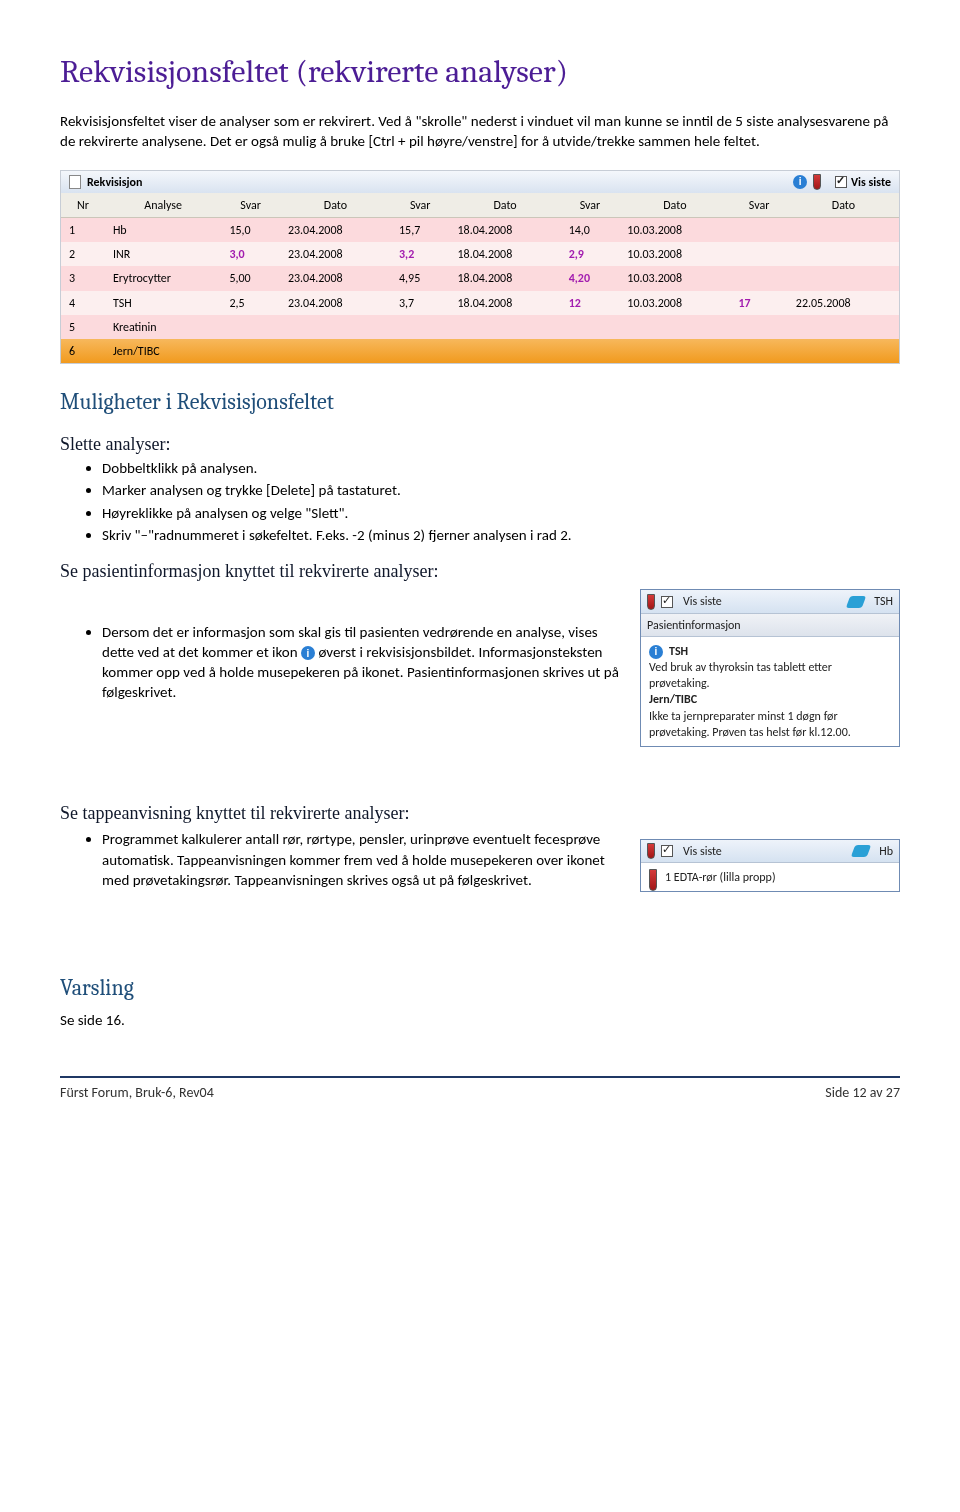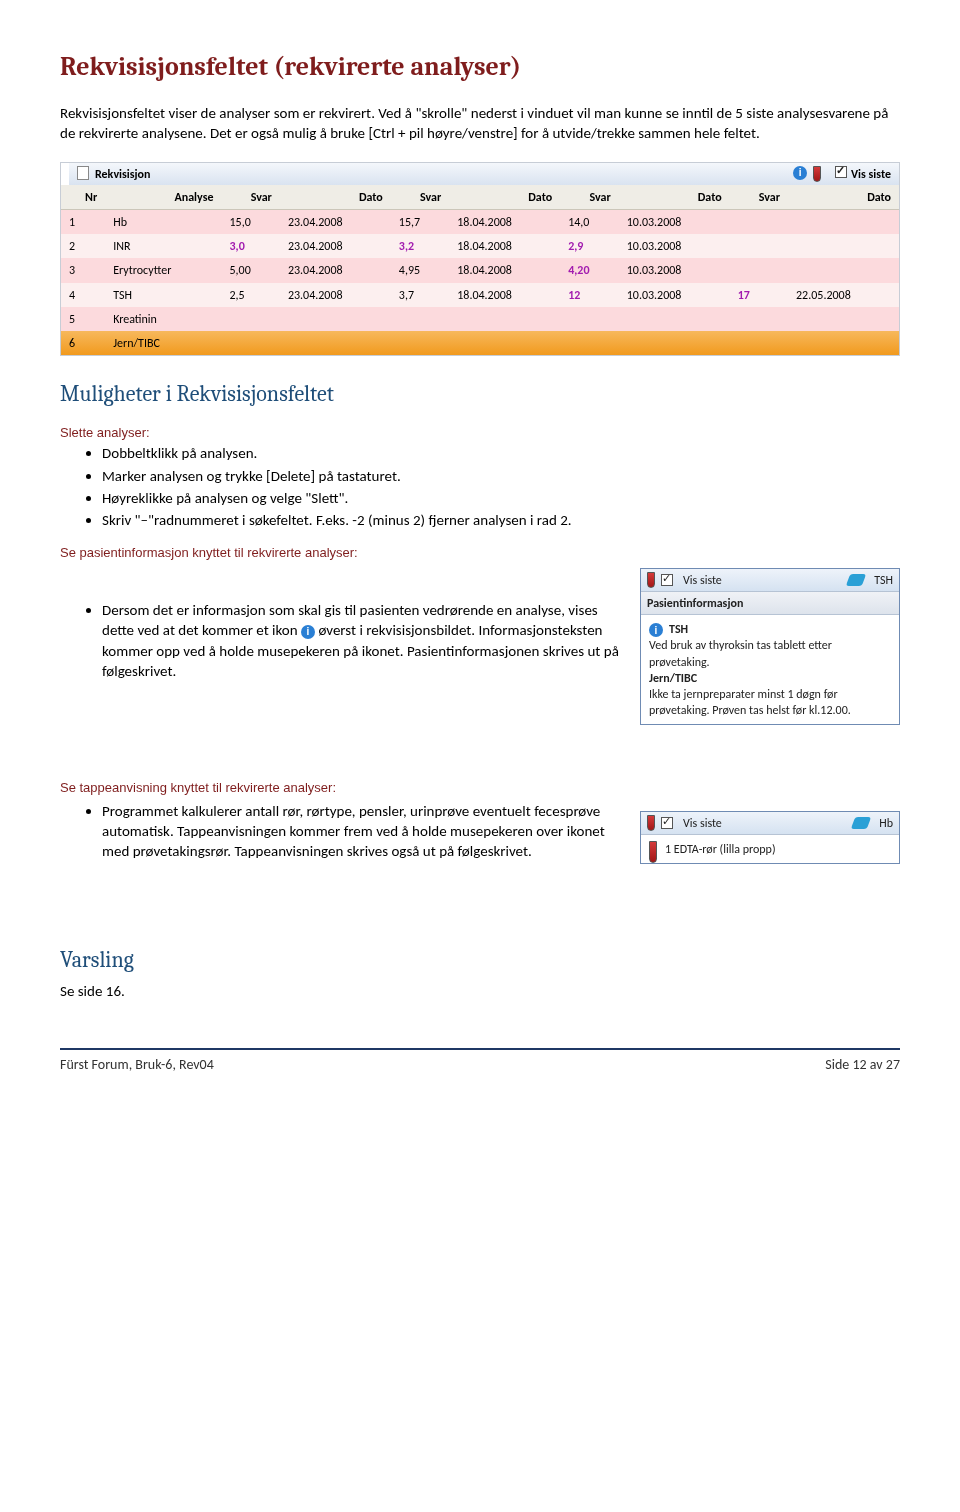--- a/index.html
+++ b/index.html
@@ -8,61 +8,61 @@
     padding: 50px 60px 30px 60px;
     font-family: Calibri, Arial, sans-serif;
     font-size: 15px;
     color: #000;
     width: 960px;
     background: #fff;
     line-height: 1.35;
   }
   h1 {
     font-family: Cambria, Georgia, serif;
-    color: #7f1d1d;
-    font-size: 26px;
-    font-weight: bold;
+    color: #4c1d95;
+    font-size: 32px;
+    font-weight: normal;
     margin: 0 0 18px 0;
   }
   h2.sub {
     font-family: Cambria, Georgia, serif;
     color: #1F4E79;
     font-size: 22px;
     font-weight: normal;
     margin: 24px 0 6px 0;
   }
   h3.blue {
-    font-family: Liberation Sans, sans-serif;
-    color: #7f1d1d;
-    font-size: 13px;
+    font-family: Liberation Serif, serif;
+    color: #0f172a;
+    font-size: 18px;
     font-weight: normal;
     margin: 14px 0 2px 0;
   }
   p { margin: 0 0 8px 0; }
   ul { margin: 2px 0 10px 0; padding-left: 42px; }
   li { margin: 2px 0; }
 
   
   .panel {
     margin-top: 18px;
     border: 1px solid #c7cdd6;
   }
   .panel-head {
     background: linear-gradient(#f4f7fb,#d9e3f0);
     display: flex;
+    align-items: center;
     padding: 3px 8px;
     font-size: 12px;
     font-weight: bold;
-    margin-left: 8px;
   }
   .panel-head .spacer { flex: 1; }
   .chk { width:12px; height:12px; border:1px solid #555; display:inline-block; background:#fff; margin-right:4px; position:relative; }
   .chk::after{ content:"✓"; position:absolute; top:-3px; left:0; font-size:11px; color:#222;}
   .tbl { width:100%; border-collapse:collapse; font-size:12px; }
-  .tbl th { background:#efede6; text-align:right; font-weight:bold; padding:4px 8px; border-bottom:1px solid #cbc6b9; }
+  .tbl th { background:#efede6; text-align:center; font-weight:normal; padding:4px 8px; border-bottom:1px solid #cbc6b9; }
   .tbl td { padding:4px 8px; }
   .tbl tr.odd td { background:#fcdadd; }
   .tbl tr.even td { background:#fcefef; }
   .tbl tr.lastrow td { background:linear-gradient(#f7b85c,#f19a1e); color:#000;}
   .red { color:#a21caf; font-weight:bold; }
 
   .info-icon {
     width:14px; height:14px; border-radius:50%;
     background:#2a7fd4; color:#fff; font-size:10px; font-weight:bold;
     display:inline-flex; align-items:center; justify-content:center;
@@ -85,21 +85,21 @@
     color:#222;
     margin-top:4px;
   }
   .callout-bar {
     background:linear-gradient(#eef3fa,#d5e2f1);
     display:flex; align-items:center; gap:6px;
     padding:3px 6px; border-bottom:1px solid #b6c3d4;
   }
   .callout-title {
     background:linear-gradient(#f0f2f6,#dde3ec);
-    font-weight:bold; padding:3px 6px; border-bottom:1px solid #b6c3d4;
+    font-weight:normal; padding:3px 6px; border-bottom:1px solid #b6c3d4;
   }
   .callout-body { padding:6px 8px; line-height:1.35; }
 
   .tag-icon {
     width:16px; height:12px; display:inline-block;
     background:#2aa0d6; transform:skewX(-20deg);
     border-radius:3px; margin-right:4px; vertical-align:middle;
   }
 
   .footer {

